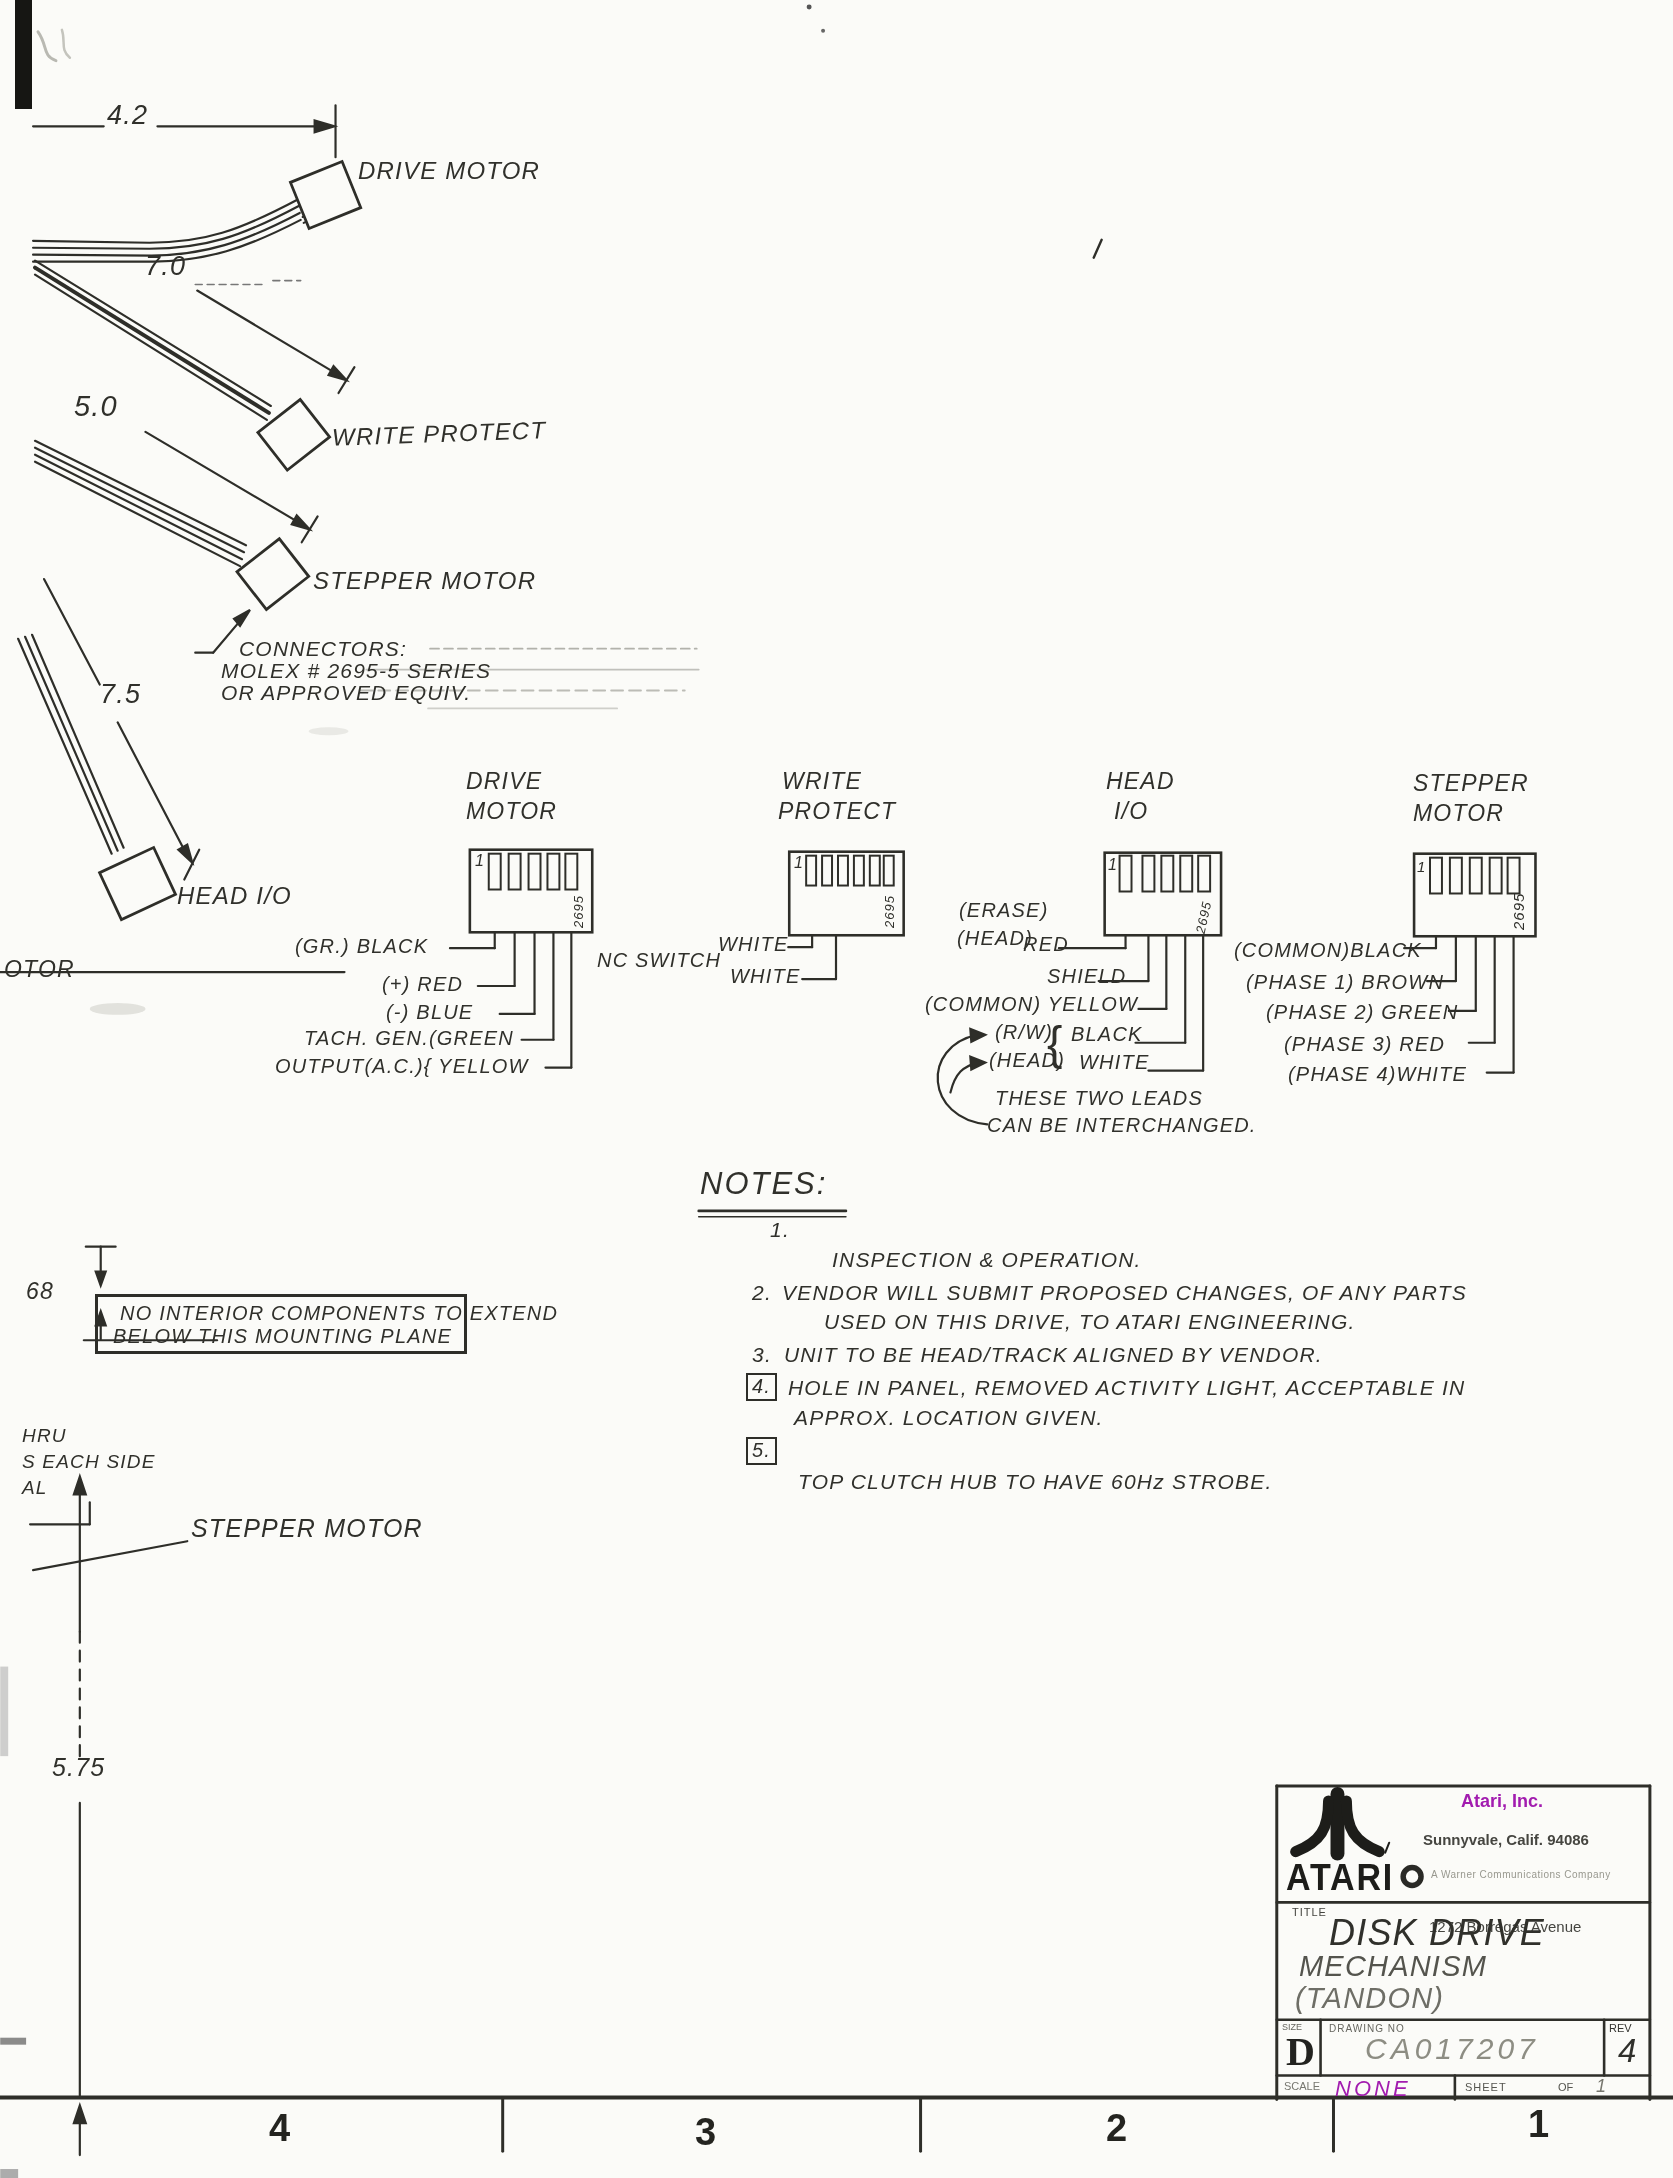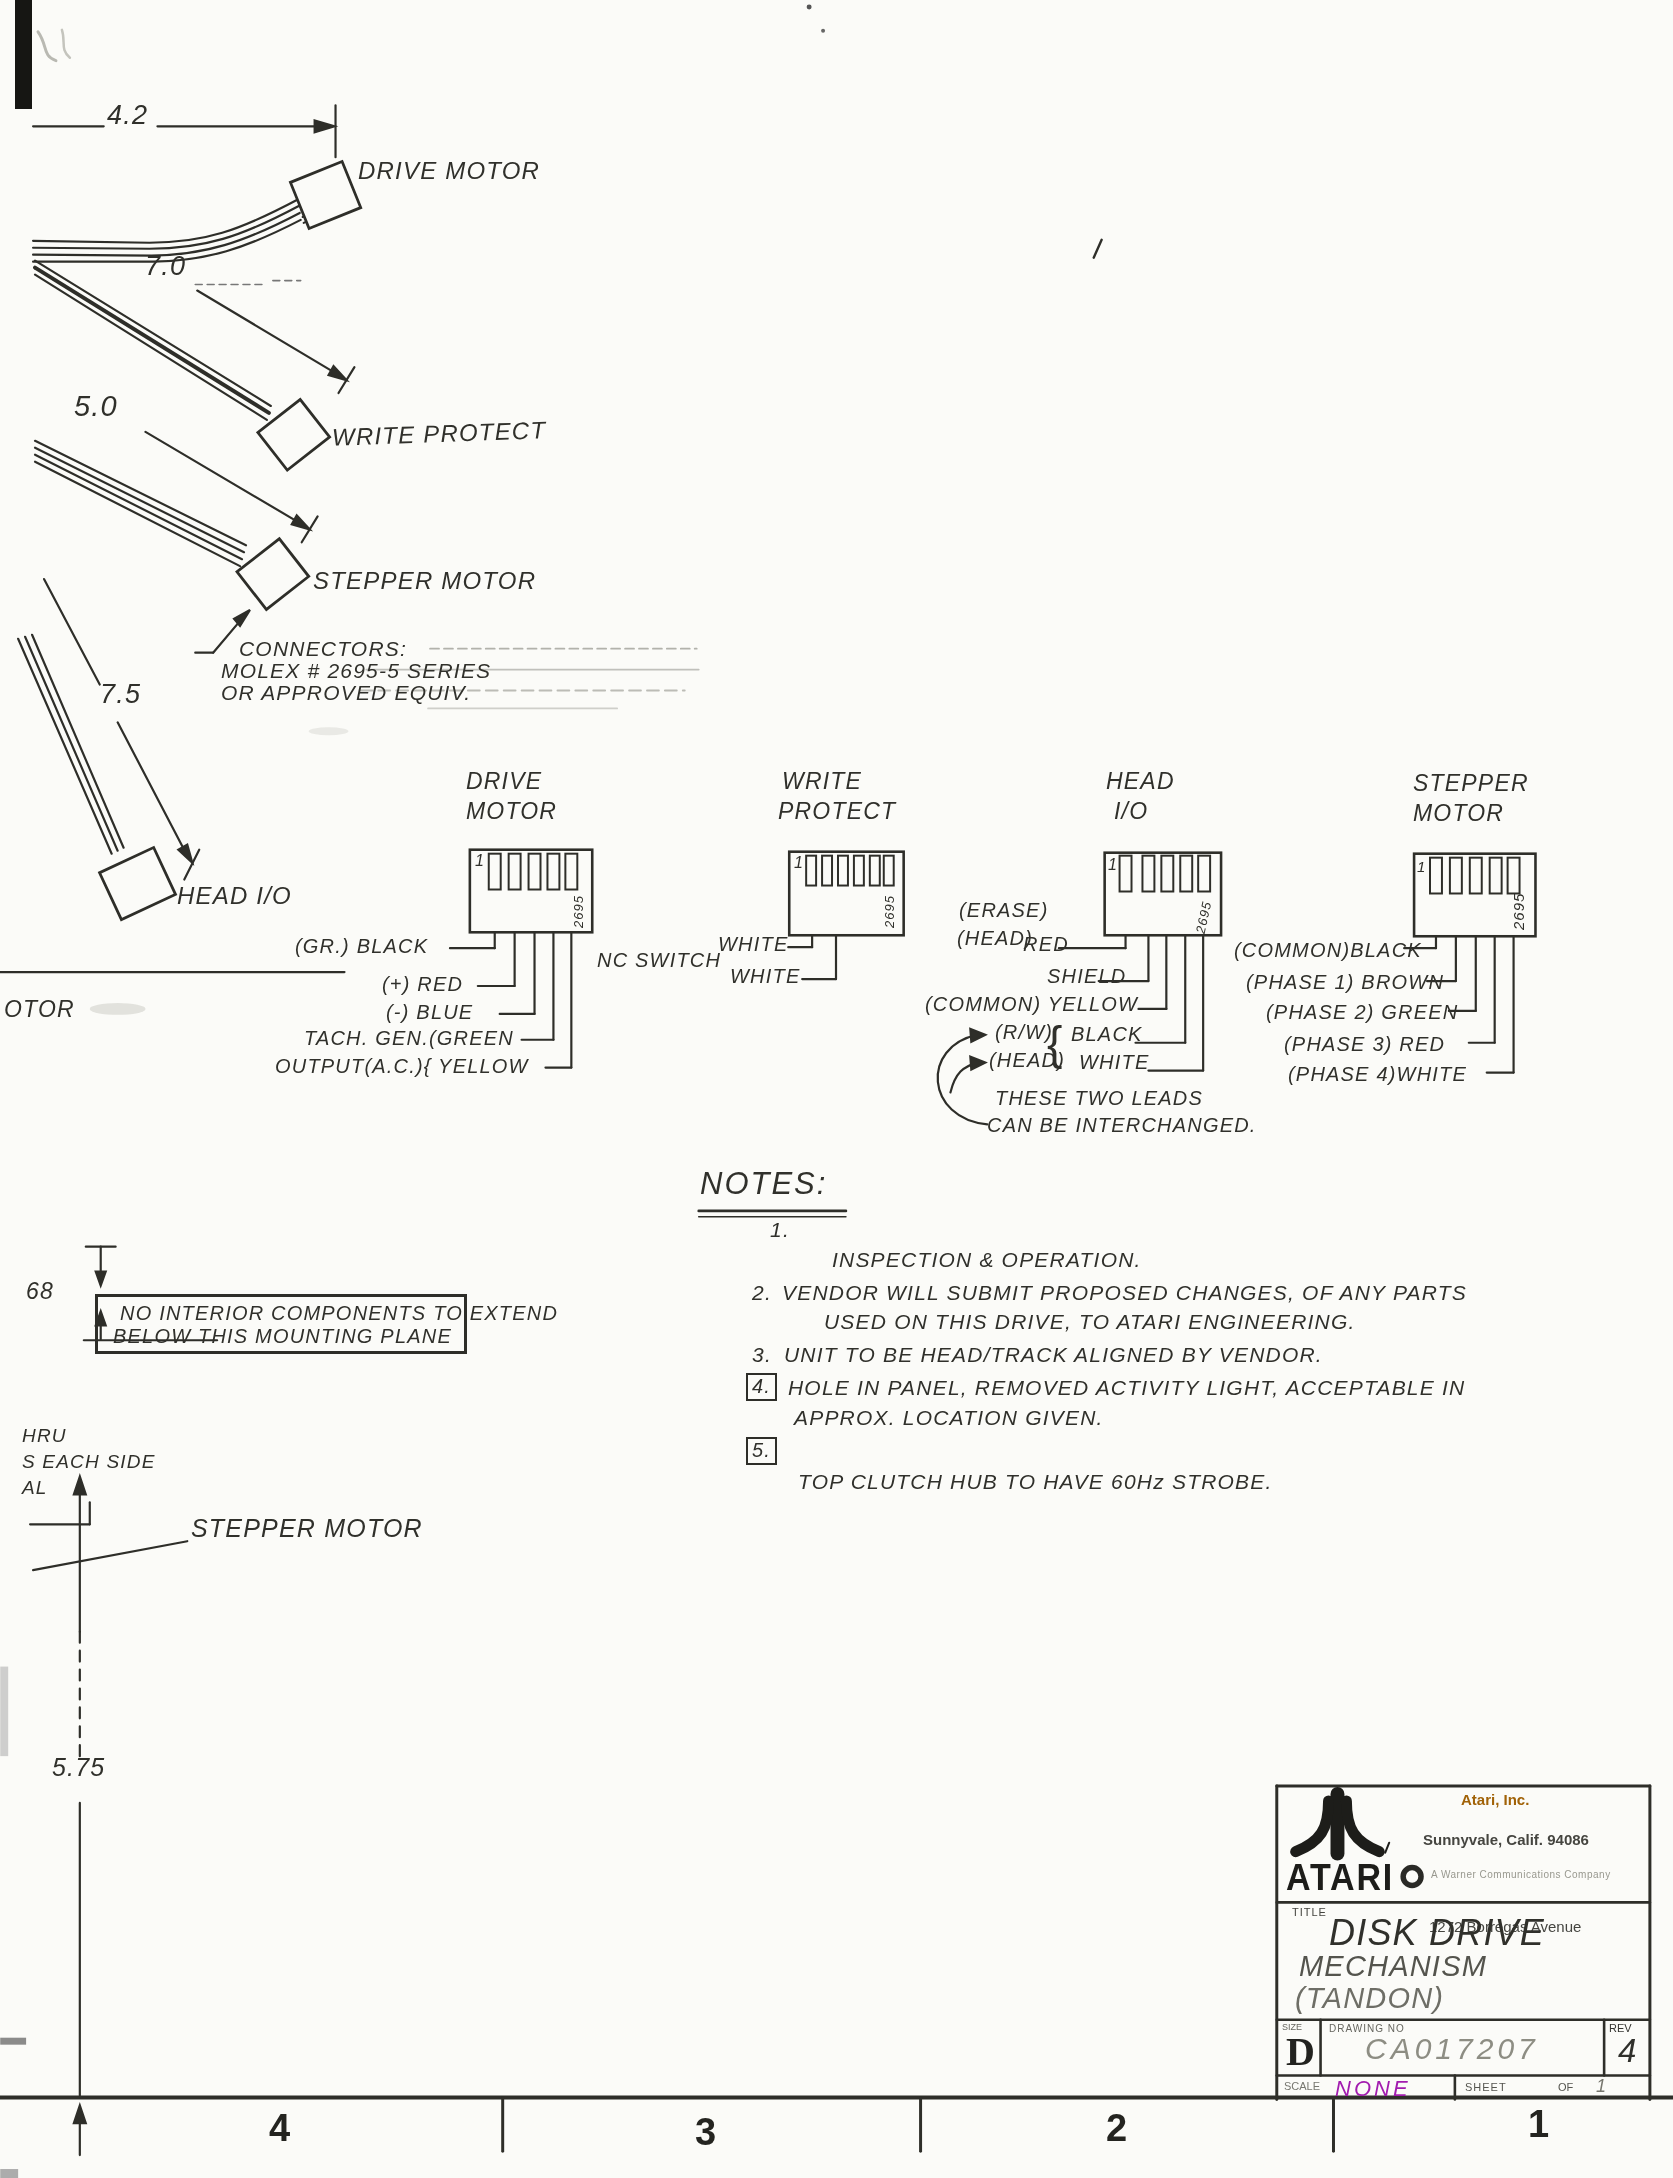--- a/index.html
+++ b/index.html
@@ -273,21 +273,21 @@
   <div class="hand" style="left:358px;top:157px;font-size:24px;">DRIVE MOTOR</div>
   <div class="hand" style="left:145px;top:251px;font-size:27px;">7.0</div>
   <div class="hand" style="left:74px;top:390px;font-size:29px;">5.0</div>
   <div class="hand" style="left:332px;top:420px;font-size:24px;transform:rotate(-2deg);">WRITE PROTECT</div>
   <div class="hand" style="left:313px;top:567px;font-size:24px;">STEPPER MOTOR</div>
   <div class="hand" style="left:239px;top:637px;font-size:21px;">CONNECTORS:</div>
   <div class="hand" style="left:221px;top:659px;font-size:21px;">MOLEX # 2695-5 SERIES</div>
   <div class="hand" style="left:221px;top:681px;font-size:21px;">OR APPROVED EQUIV.</div>
   <div class="hand" style="left:100px;top:679px;font-size:27px;">7.5</div>
   <div class="hand" style="left:177px;top:882px;font-size:24px;">HEAD I/O</div>
-  <div class="hand" style="left:4px;top:996px;font-size:23px;">OTOR</div>
+  <div class="hand" style="left:4px;top:956px;font-size:23px;">OTOR</div>
 
   <div class="hand" style="left:466px;top:768px;font-size:23px;">DRIVE</div>
   <div class="hand" style="left:466px;top:798px;font-size:23px;">MOTOR</div>
   <div class="hand" style="left:475px;top:852px;font-size:16px;">1</div>
   <div class="vtext" style="left:571px;top:876px;height:52px;font-size:13px;">2695</div>
   <div class="hand" style="left:295px;top:935px;font-size:20px;">(GR.) BLACK</div>
   <div class="hand" style="left:382px;top:973px;font-size:20px;">(+) RED</div>
   <div class="hand" style="left:386px;top:1001px;font-size:20px;">(-) BLUE</div>
   <div class="hand" style="left:304px;top:1027px;font-size:20px;">TACH. GEN.(GREEN</div>
   <div class="hand" style="left:275px;top:1055px;font-size:20px;">OUTPUT(A.C.){ YELLOW</div>
@@ -353,21 +353,21 @@
     <div class="hand" style="left:15px;top:28px;font-size:20px;">BELOW THIS MOUNTING PLANE</div>
   </div>
 
   <div class="hand" style="left:22px;top:1425px;font-size:19px;">HRU</div>
   <div class="hand" style="left:22px;top:1451px;font-size:19px;">S  EACH SIDE</div>
   <div class="hand" style="left:22px;top:1477px;font-size:19px;">AL</div>
 
   <div class="hand" style="left:191px;top:1514px;font-size:25px;">STEPPER MOTOR</div>
   <div class="hand" style="left:52px;top:1753px;font-size:25px;">5.75</div>
 
-  <div class="print" style="left:1461px;top:1791px;font-size:15px;font-weight:bold;color:#a16207;">Atari, Inc.</div>
+  <div class="print" style="left:1461px;top:1791px;font-size:18px;font-weight:bold;color:#a21caf;">Atari, Inc.</div>
   <div class="print" style="left:1429px;top:1918px;font-size:15px;font-weight:normal;color:#454540;">1272 Borregas Avenue</div>
   <div class="print" style="left:1423px;top:1831px;font-size:15px;font-weight:bold;color:#454540;">Sunnyvale, Calif. 94086</div>
   <div class="print" style="left:1286px;top:1857px;font-size:37px;font-weight:bold;color:#1d1d1a;letter-spacing:2px;transform:scaleX(.92);transform-origin:left;">ATARI</div>
   <div class="print" style="left:1431px;top:1869px;font-size:10px;color:#98988f;letter-spacing:0.5px;">A Warner Communications Company</div>
 
   <div class="print" style="left:1292px;top:1906px;font-size:11px;color:#44443f;letter-spacing:1px;">TITLE</div>
   <div class="hand" style="left:1329px;top:1912px;font-size:36px;">DISK DRIVE</div>
   <div class="hand" style="left:1299px;top:1950px;font-size:29px;color:#54544d;">MECHANISM</div>
   <div class="hand" style="left:1295px;top:1982px;font-size:29px;color:#6e6e66;">(TANDON)</div>
 

